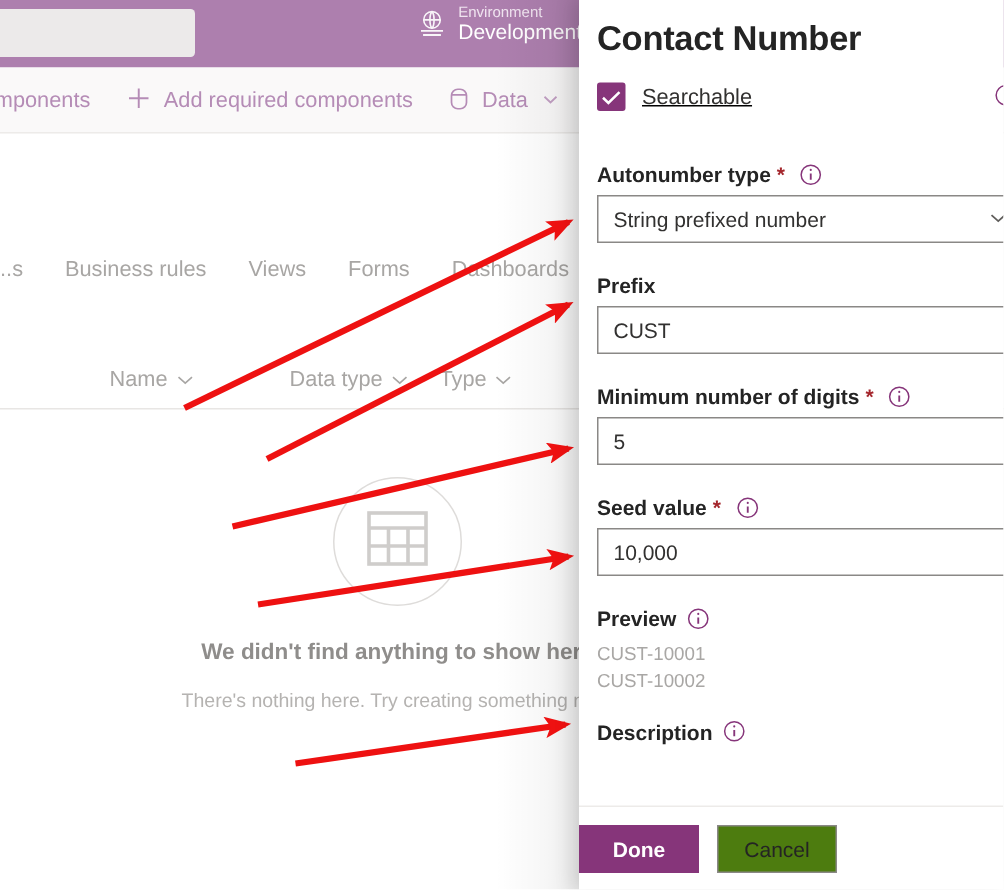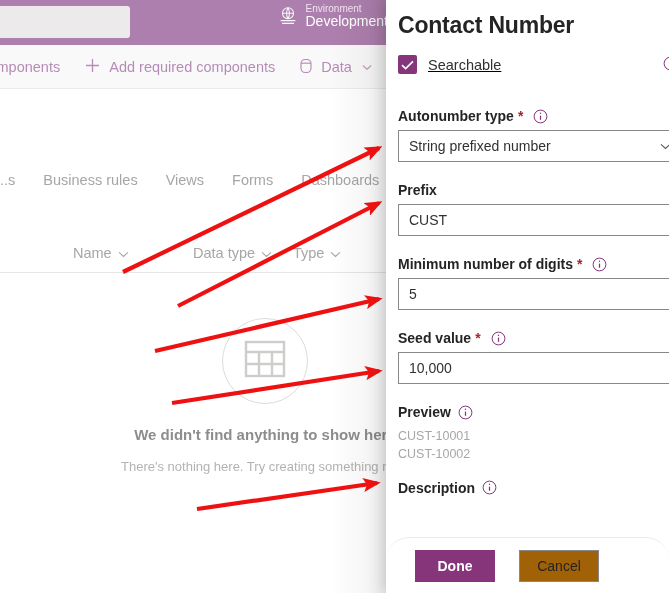--- a/index.html
+++ b/index.html
@@ -315,44 +315,42 @@
   .panel-footer {
     position: absolute;
     left: 0; bottom: 0;
     width: 283px;
     height: 56px;
     background: #ffffff;
     border-top: 1px solid #edebe9;
     display: flex;
     align-items: center;
     gap: 12px;
-    padding-left: 29px;
-    border-radius: 23px;
+    padding-left: 0;
   }
   .btn {
     height: 32px;
     min-width: 80px;
     font-size: 14px;
     display: flex;
     align-items: center;
     justify-content: center;
     border: 1px solid transparent;
     cursor: pointer;
     font-family: "Liberation Sans", sans-serif;
   }
   .btn-primary {
     background: #86357a;
     color: #ffffff;
     font-weight: bold;
   }
   .btn-secondary {
-    background: #a16207;
+    background: #4d7c0f;
     color: #242424;
     border: 1px solid #8a8886;
-    margin-left: 12px;
   }
 </style>
 </head>
 <body>
 
 <div id="root">
 
   <div class="bg-app">
 
     <div class="topbar">

